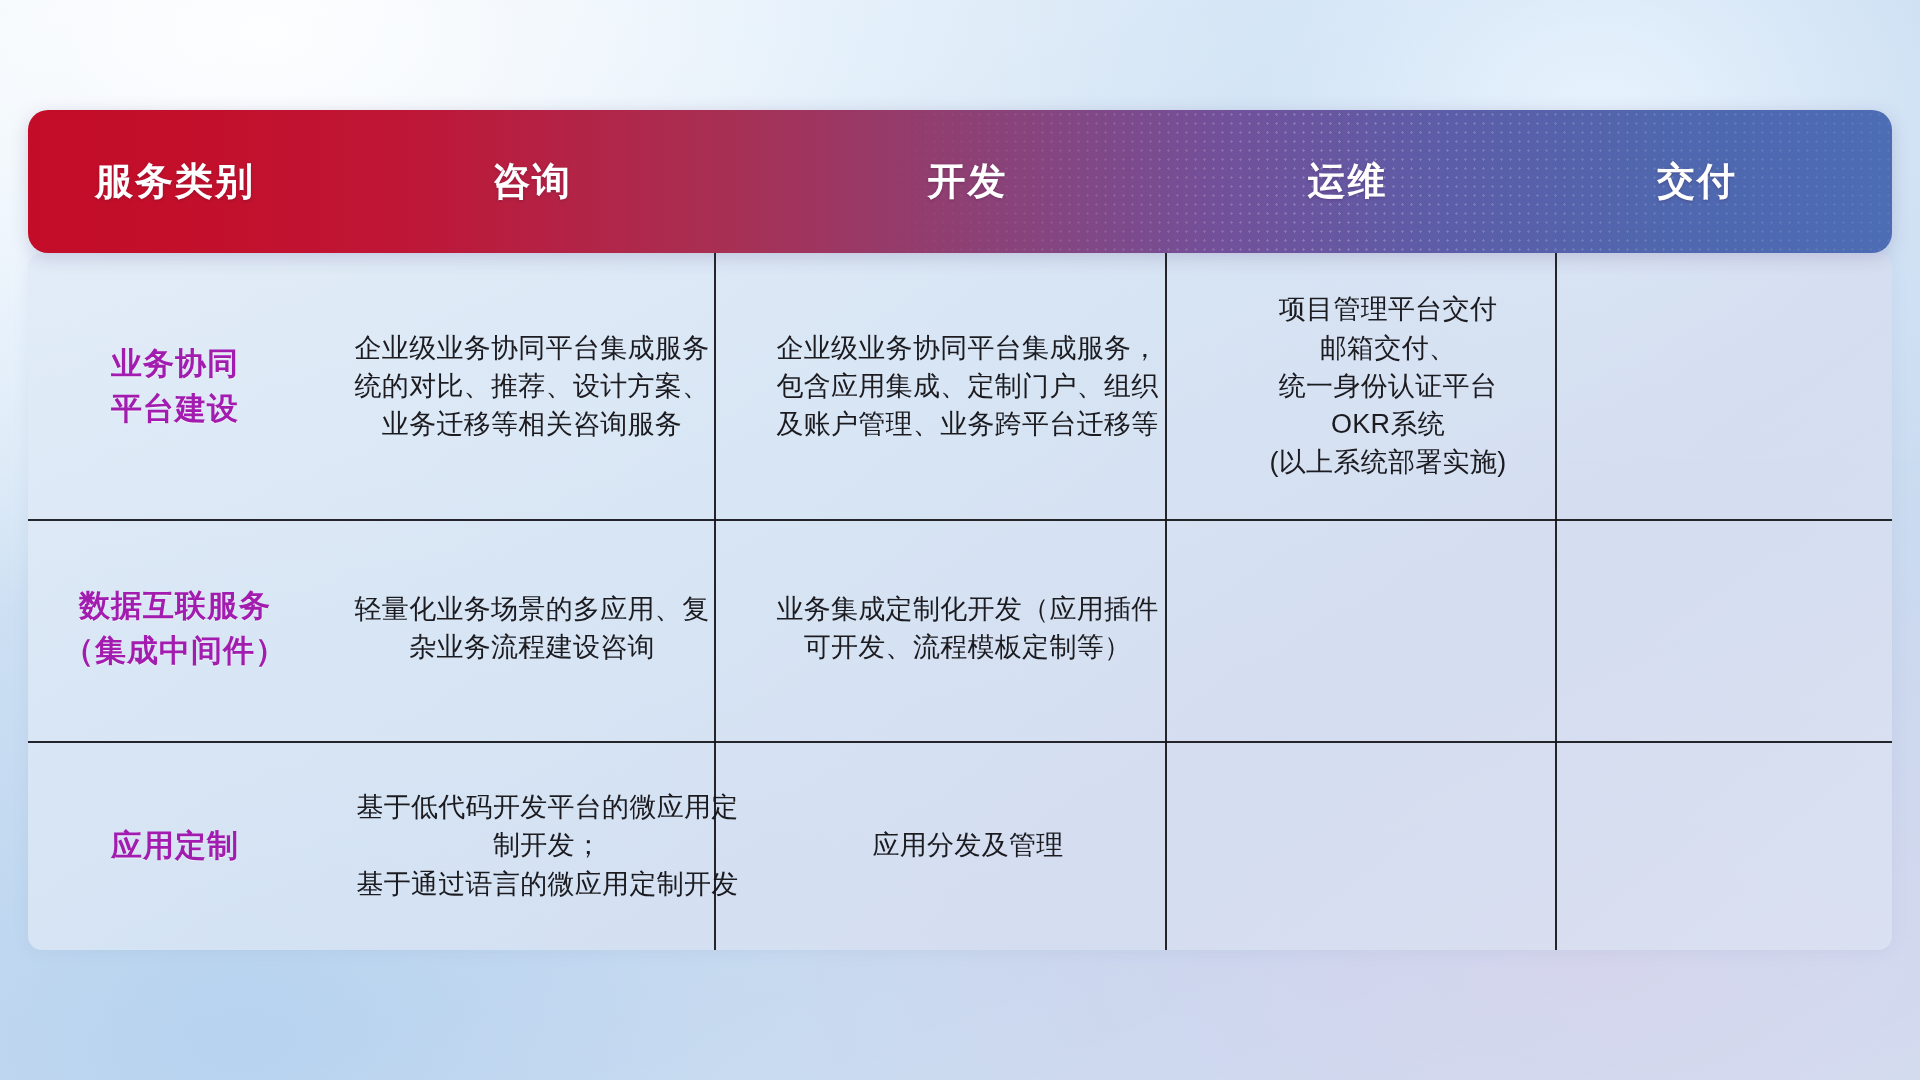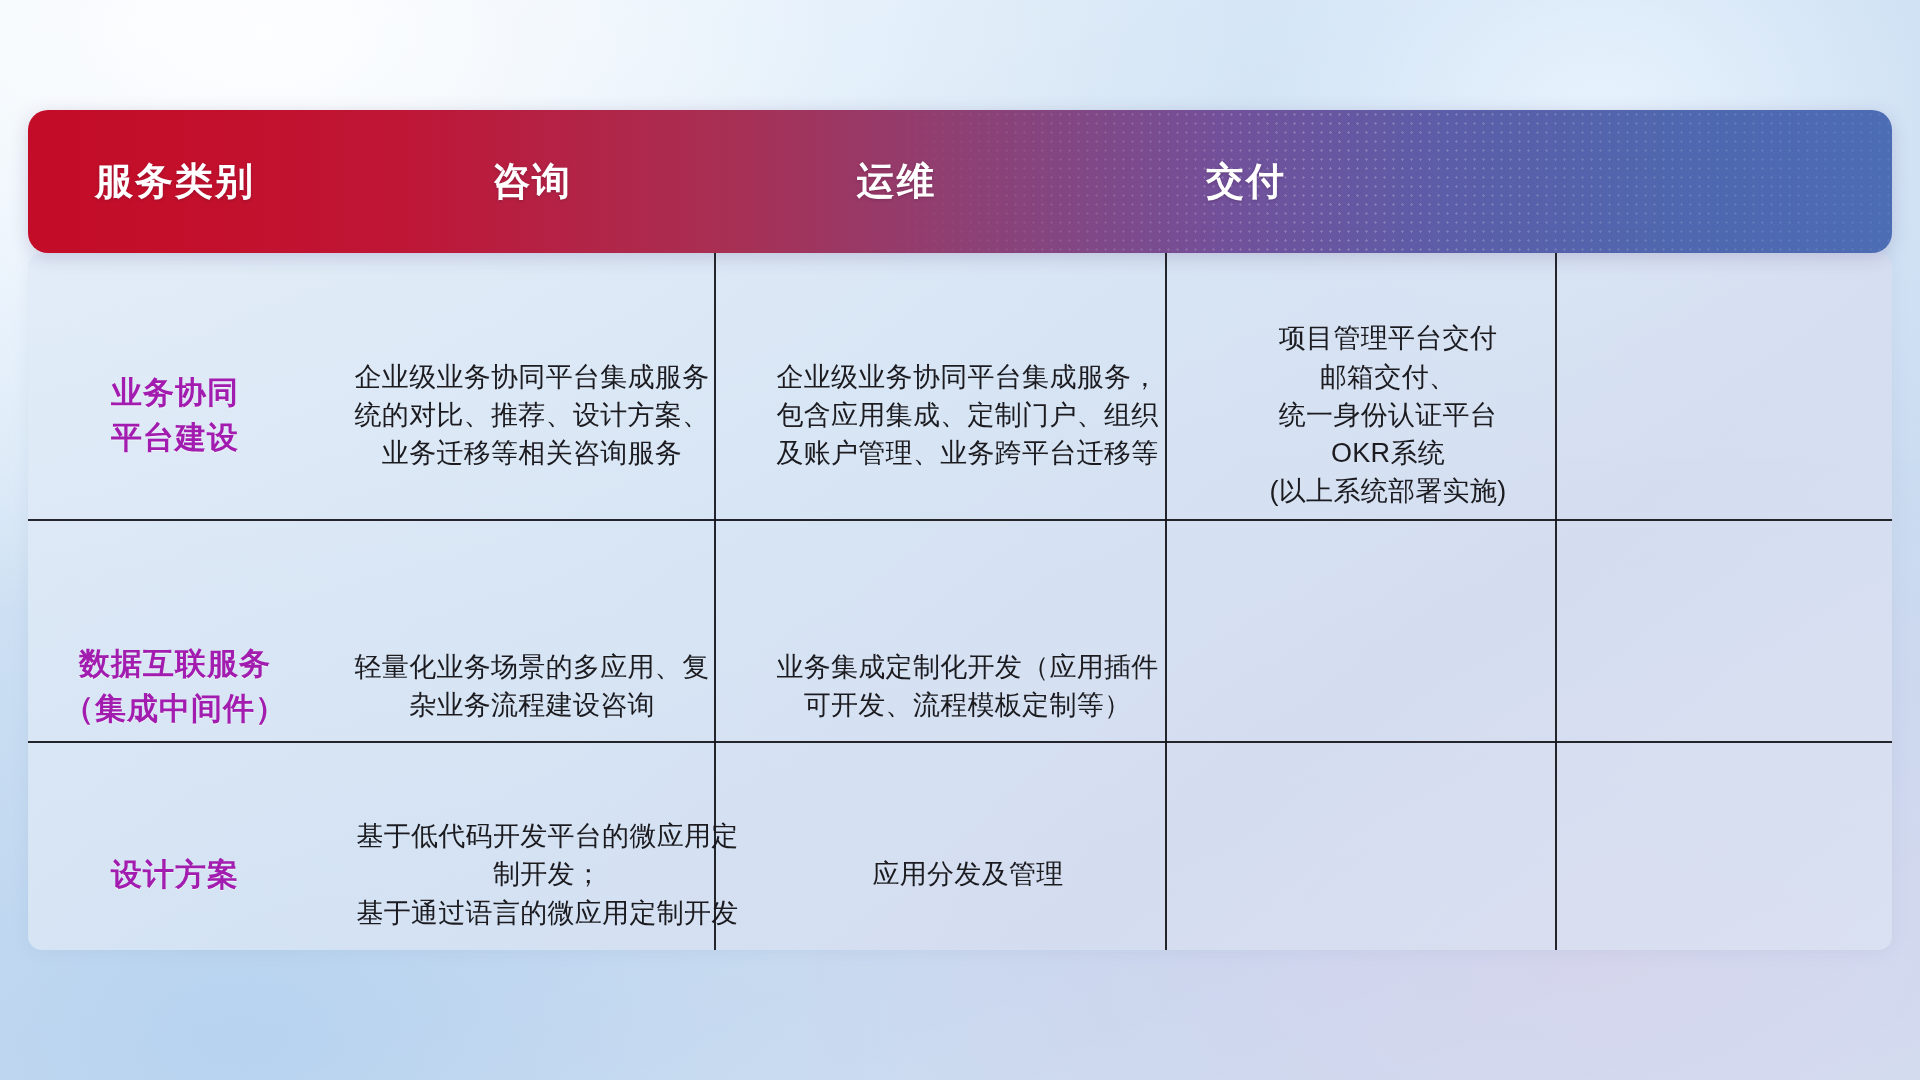--- a/index.html
+++ b/index.html
@@ -84,21 +84,21 @@
   }
   .hline{
     position:absolute;left:0;width:1864px;height:2px;
     background:#15151a;opacity:.92;
   }
 
   
   .row{position:absolute;left:0;width:1864px;display:flex;}
   .cell{
     display:flex;align-items:center;justify-content:center;
-    height:100%;box-sizing:border-box;padding:6px 16px;margin-top:29px;
+    height:100%;box-sizing:border-box;padding:6px 16px;
   }
   .cell-text{
     text-align:center;color:#1b1b20;font-size:27px;line-height:1.42;
     white-space:pre-line;letter-spacing:.3px;
   }
   .label-text{
     text-align:center;color:#a21caf;font-size:31px;font-weight:bold;
     line-height:1.46;white-space:pre-line;letter-spacing:1px;
     text-shadow:0 1px 0 rgba(255,255,255,.55);
   }
@@ -122,20 +122,21 @@
 
 <div id="table-panel">
 
   <div id="table-body-bg"></div>
 
   <div id="header-bar">
     <div id="header-dots"></div>
     <div id="header-row">
       <div class="hcell c0">服务类别</div>
       <div class="hcell c1">咨询</div>
+      <div class="hcell c2">开发</div>
       <div class="hcell c4">运维</div>
       <div class="hcell c3">交付</div>
     </div>
   </div>
 
   <div class="row" style="top:143px;height:266px;">
     <div class="cell c0">
       <div class="label-text">业务协同
 平台建设</div>
     </div>
@@ -151,21 +152,21 @@
     </div>
     <div class="cell c3">
       <div class="cell-text">项目管理平台交付
 邮箱交付、
 统一身份认证平台
 OKR系统
 (以上系统部署实施)</div>
     </div>
   </div>
 
-  <div class="row" style="top:419px;height:256px;">
+  <div class="row" style="top:390px;height:256px;">
     <div class="cell c0">
       <div class="label-text">数据互联服务
 （集成中间件）</div>
     </div>
     <div class="cell c1">
       <div class="cell-text">轻量化业务场景的多应用、复
 杂业务流程建设咨询</div>
     </div>
     <div class="cell c2">
       <div class="cell-text">业务集成定制化开发（应用插件
@@ -174,21 +175,21 @@
     <div class="cell c3">
       <div class="cell-text"></div>
     </div>
     <div class="cell c4">
       <div class="cell-text"></div>
     </div>
   </div>
 
   <div class="row" style="top:631px;height:209px;">
     <div class="cell c0">
-      <div class="label-text">设计方案</div>
+      <div class="label-text">应用定制</div>
     </div>
     <div class="cell c2">
       <div class="cell-text">基于低代码开发平台的微应用定
 制开发；
 基于通过语言的微应用定制开发</div>
     </div>
     <div class="cell c3">
       <div class="cell-text">应用分发及管理</div>
     </div>
     <div class="cell c4">

